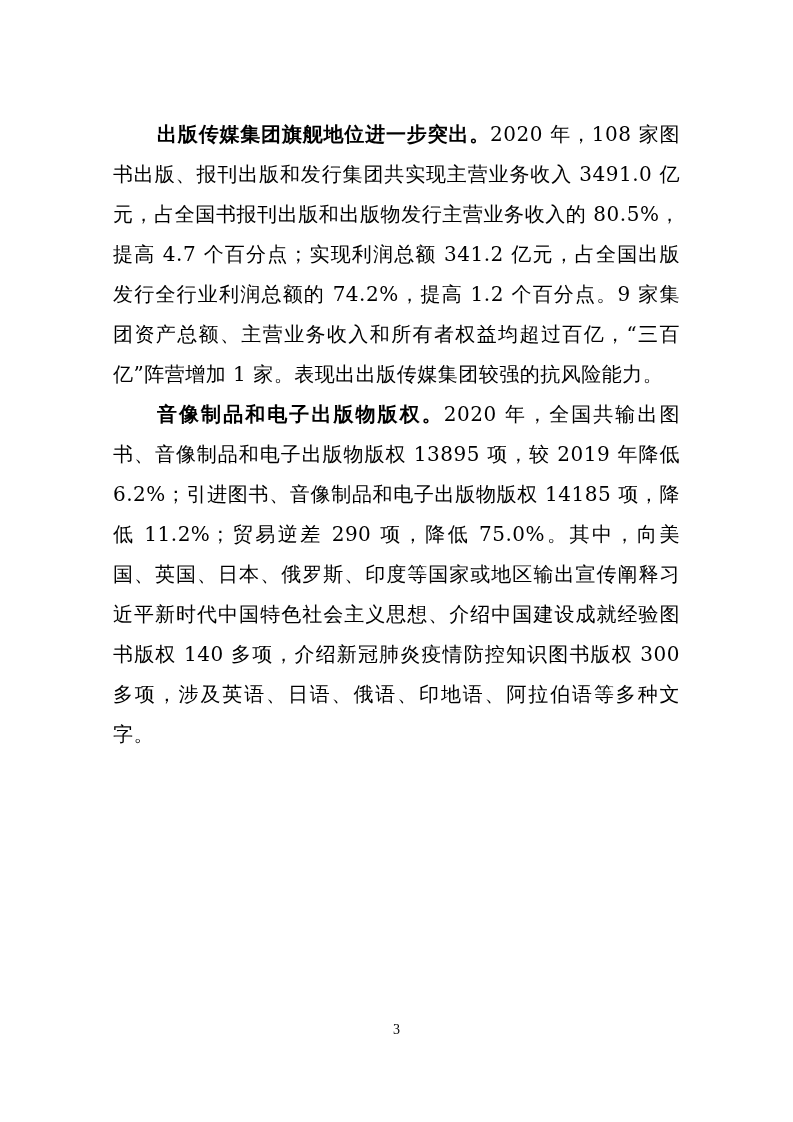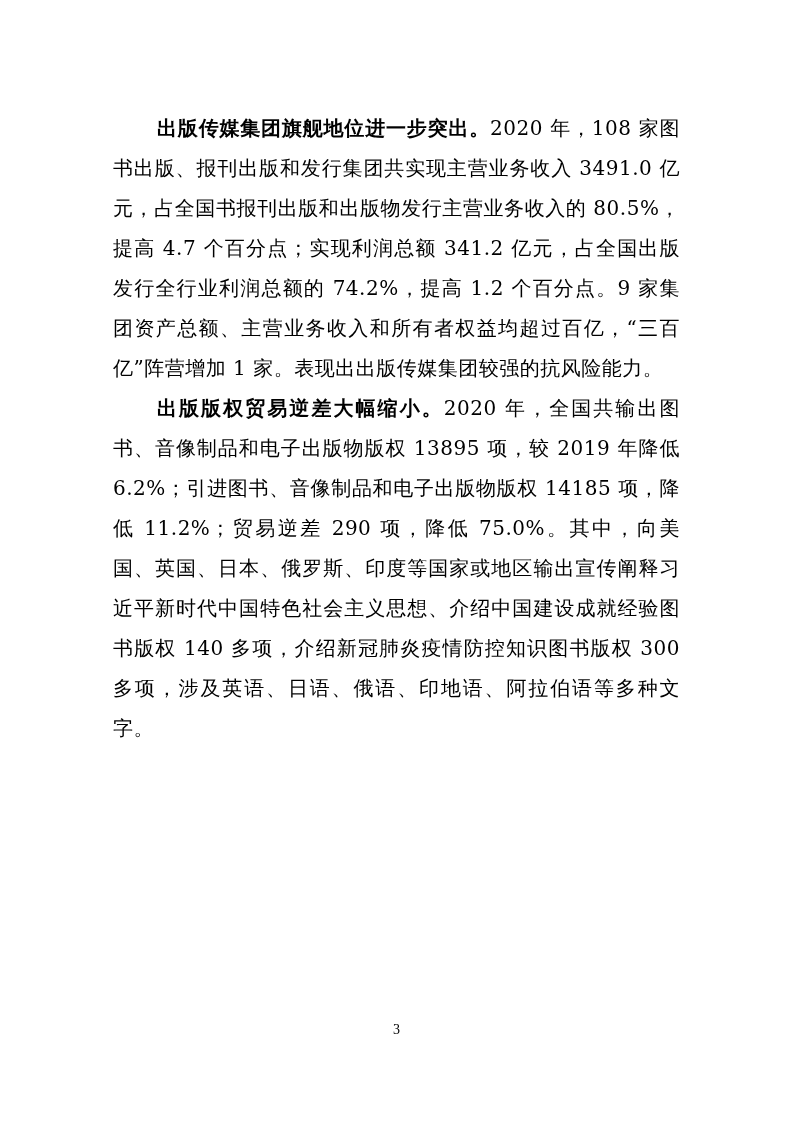--- a/index.html
+++ b/index.html
@@ -13,21 +13,21 @@
     height: 1122px;
     background: #ffffff;
     overflow: hidden;
     font-family: "DejaVu Serif", "Liberation Serif", serif;
     color: #000000;
   }
   .content {
     position: absolute;
     left: 113px;
     right: 113px;
-    top: 108px;
+    top: 114px;
     font-size: 20px;
     line-height: 40px;
     text-align: justify;
     text-justify: inter-ideograph;
     letter-spacing: 0.5px;
   }
   .para {
     margin: 0;
     padding: 0;
     text-indent: 44px;
@@ -45,16 +45,16 @@
     line-height: 20px;
     font-family: "Liberation Serif", "DejaVu Serif", serif;
   }
 </style>
 </head>
 <body>
 
 <div class="page">
   <div class="content">
     <p class="para"><span class="lead">出版传媒集团旗舰地位进一步突出。</span><span>2020 年，108 家图书出版、报刊出版和发行集团共实现主营业务收入 3491.0 亿元，占全国书报刊出版和出版物发行主营业务收入的 80.5%，提高 4.7 个百分点；实现利润总额 341.2 亿元，占全国出版发行全行业利润总额的 74.2%，提高 1.2 个百分点。9 家集团资产总额、主营业务收入和所有者权益均超过百亿，“三百亿”阵营增加 1 家。表现出出版传媒集团较强的抗风险能力。</span></p>
-    <p class="para"><span class="lead">出版版权贸易逆差大幅缩小。</span><span>2020 年，全国共输出图书、音像制品和电子出版物版权 13895 项，较 2019 年降低 6.2%；引进图书、音像制品和电子出版物版权 14185 项，降低 11.2%；贸易逆差 290 项，降低 75.0%。其中，向美国、英国、日本、俄罗斯、印度等国家或地区输出宣传阐释习近平新时代中国特色社会主义思想、介绍中国建设成就经验图书版权 140 多项，介绍新冠肺炎疫情防控知识图书版权 300 多项，涉及英语、日语、俄语、印地语、阿拉伯语等多种文字。</span></p>
+    <p class="para"><span class="lead">音像制品和电子出版物版权。</span><span>2020 年，全国共输出图书、音像制品和电子出版物版权 13895 项，较 2019 年降低 6.2%；引进图书、音像制品和电子出版物版权 14185 项，降低 11.2%；贸易逆差 290 项，降低 75.0%。其中，向美国、英国、日本、俄罗斯、印度等国家或地区输出宣传阐释习近平新时代中国特色社会主义思想、介绍中国建设成就经验图书版权 140 多项，介绍新冠肺炎疫情防控知识图书版权 300 多项，涉及英语、日语、俄语、印地语、阿拉伯语等多种文字。</span></p>
   </div>
   <div class="page-number">3</div>
 </div>
 
 </body></html>

